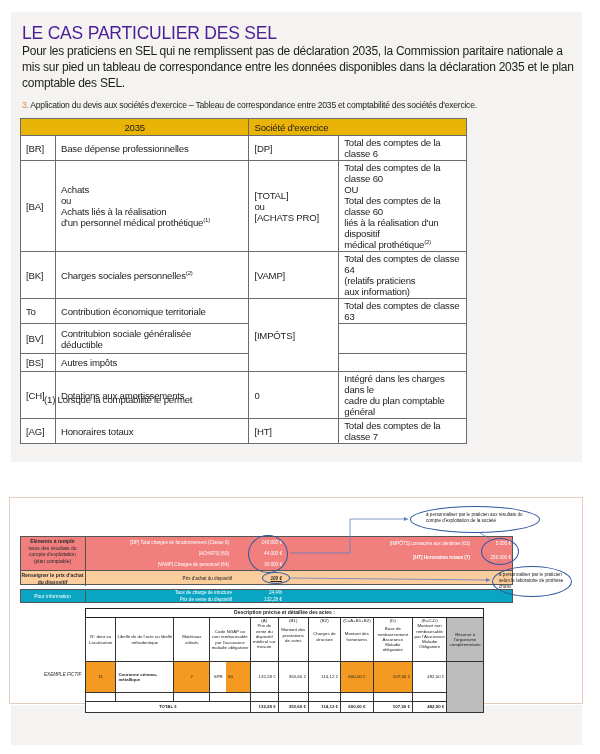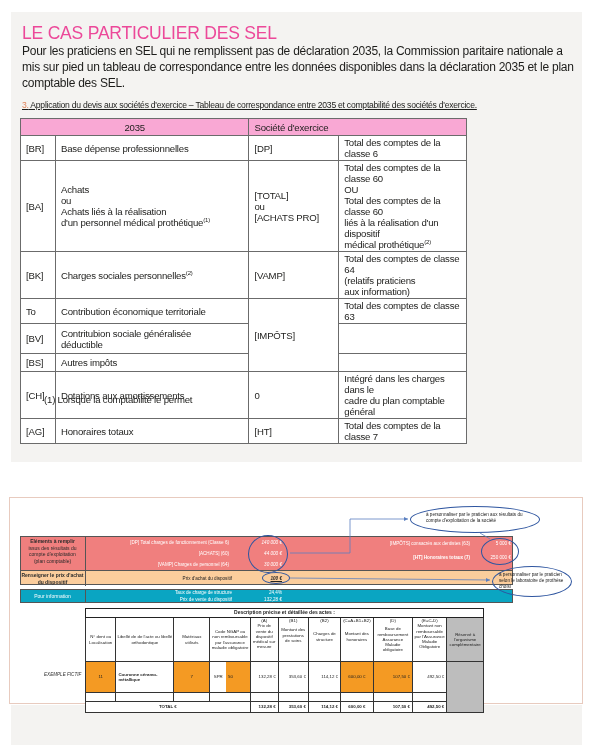--- a/index.html
+++ b/index.html
@@ -5,42 +5,42 @@
     * { box-sizing: border-box; margin: 0; padding: 0; }
     html, body { width: 600px; height: 754px; background: #ffffff; overflow: hidden; }
     body { font-family: "Liberation Sans", sans-serif; color: #1e1e1e; position: relative; }
 
     .top-panel {
       position: absolute; left: 11px; top: 12px; width: 571px; height: 450px;
       background: #f4f3f1;
     }
     .title {
       position: absolute; left: 22px; top: 23px;
-      font-size: 17.5px; font-weight: normal; color: #ec4899; letter-spacing: -0.2px;
+      font-size: 17.5px; font-weight: normal; color: #4c1d95; letter-spacing: -0.2px;
     }
     .intro {
       position: absolute; left: 22px; top: 43px; width: 560px;
       font-size: 12px; line-height: 16px; color: #1d1d1b; letter-spacing: -0.25px;
     }
     .caption {
       position: absolute; left: 22px; top: 100px;
-      font-size: 8.6px; color: #1d1d1b; letter-spacing: -0.25px; text-decoration: underline;
+      font-size: 8.6px; color: #1d1d1b; letter-spacing: -0.25px;
     }
     .caption .num { color: #e0835a; }
 
     table.corr {
       position: absolute; left: 20px; top: 118px; width: 447px;
       border-collapse: collapse; font-size: 9.6px; color: #1d1d1b; background: #ffffff;
       letter-spacing: -0.2px;
     }
     table.corr td, table.corr th {
       border: 1px solid #6b6b6b; padding: 1px 5px; vertical-align: middle; text-align: left; font-weight: normal;
       line-height: 11px;
     }
-    table.corr th { background: #f9a8d4; }
+    table.corr th { background: #eab308; }
     table.corr th.center { text-align: center; }
     table.corr col.c1 { width: 35px; }
     table.corr col.c2 { width: 194px; }
     table.corr col.c3 { width: 90px; }
     table.corr col.c4 { width: 128px; }
     sup { font-size: 6px; vertical-align: super; line-height: 0; }
 
     .notes {
       position: absolute; left: 44px; top: 394px;
       font-size: 9.6px; line-height: 11.5px; color: #1d1d1b; letter-spacing: -0.2px;

